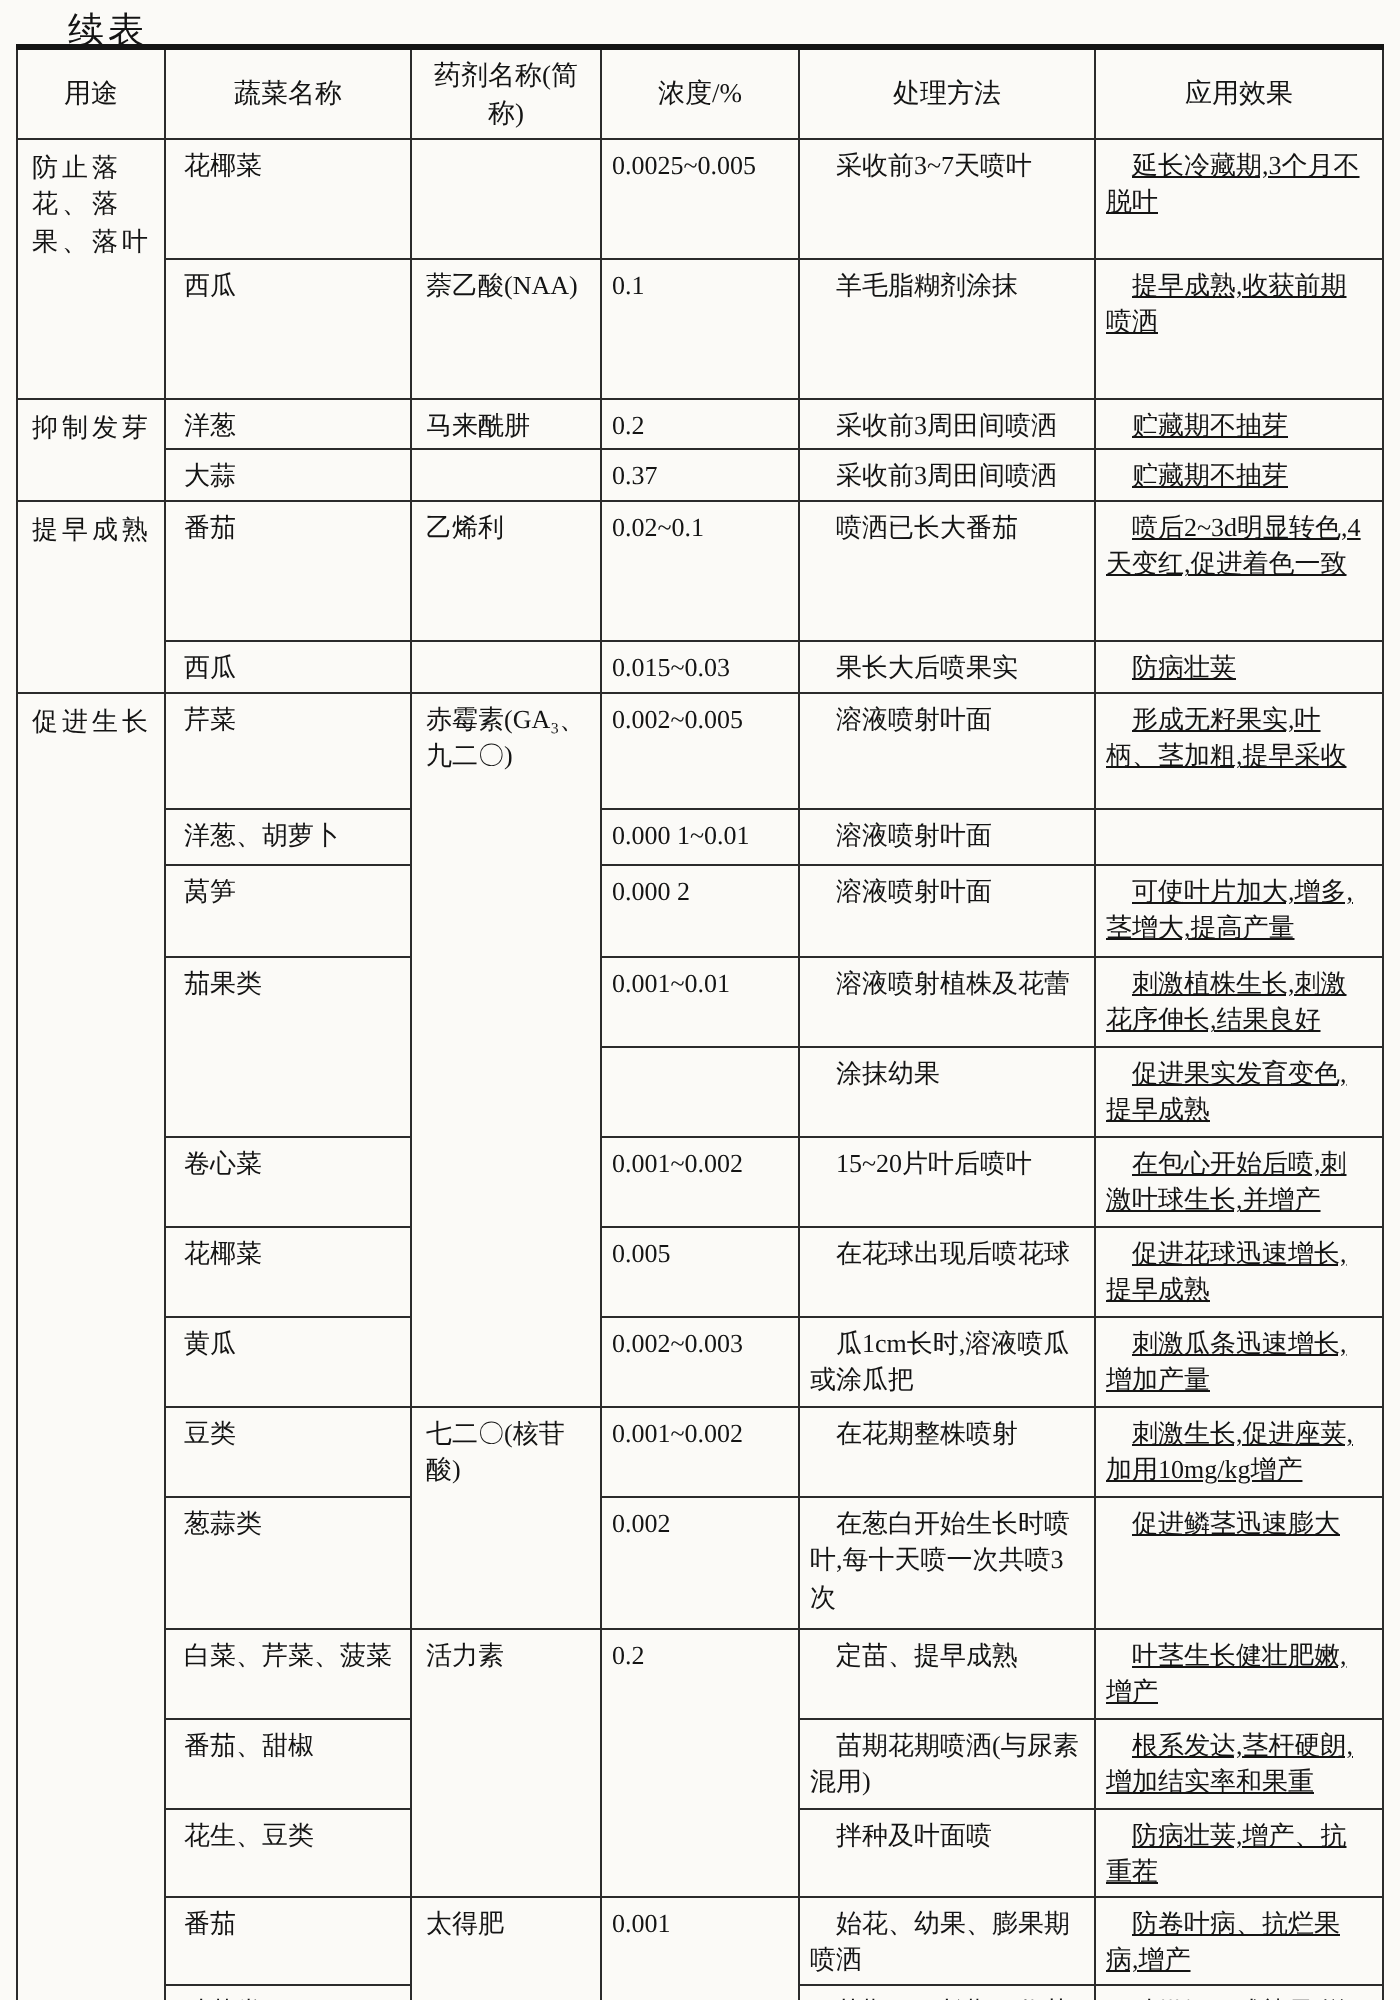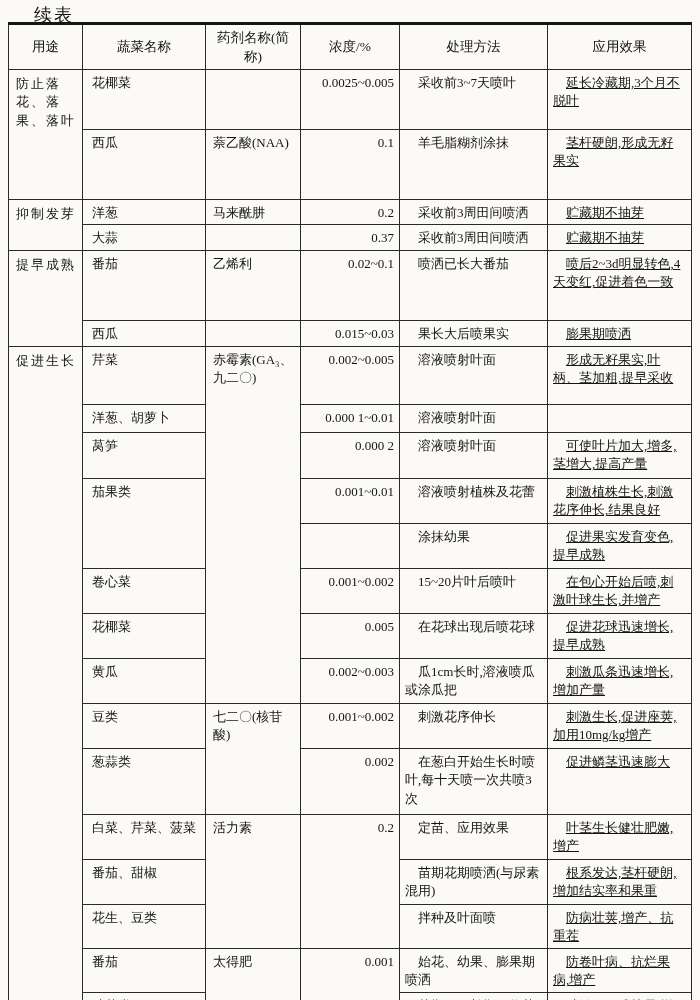--- a/index.html
+++ b/index.html
@@ -50,21 +50,21 @@
     font-size:13.5px;
     padding:2px 8px;
   }
   td.use{
     padding:5px 4px 2px 7px;
     letter-spacing:2px;
     margin-top:40px;
   }
   td.veg{padding-left:9px;padding-top:4px;}
   td.drug{padding-top:4px;padding-left:7px;}
-  td.conc{text-align:right;padding-top:4px;}
+  td.conc{text-align:left;padding-top:4px;}
   td.method{text-indent:1em;padding-top:4px;}
   td.effect{text-indent:1em;padding-top:4px;text-decoration:underline;}
   tr.h23{height:23px;} tr.h24{height:24px;} tr.h25{height:25px;}
   tr.h26{height:26px;} tr.h28{height:28px;}
   tr.h45{height:45px;} tr.h46{height:46px;}
   tr.h58{height:58px;} tr.h60{height:60px;}
   tr.h66{height:66px;} tr.h70{height:70px;}
 </style>
 </head>
 <body>
@@ -97,21 +97,21 @@
       <td class="drug"></td>
       <td class="conc">0.0025~0.005</td>
       <td class="method">采收前3~7天喷叶</td>
       <td class="effect">延长冷藏期,3个月不脱叶</td>
     </tr>
     <tr class="h70">
       <td class="veg">西瓜</td>
       <td class="drug">萘乙酸(NAA)</td>
       <td class="conc">0.1</td>
       <td class="method">羊毛脂糊剂涂抹</td>
-      <td class="effect">茎杆硬朗,形成无籽果实</td>
+      <td class="effect">提早成熟,收获前期喷洒</td>
     </tr>
     <tr class="h25">
       <td class="use" rowspan="2">抑制发芽</td>
       <td class="veg">洋葱</td>
       <td class="drug">马来酰肼</td>
       <td class="conc">0.2</td>
       <td class="method">采收前3周田间喷洒</td>
       <td class="effect">贮藏期不抽芽</td>
     </tr>
     <tr class="h25">
@@ -127,21 +127,21 @@
       <td class="drug">乙烯利</td>
       <td class="conc">0.02~0.1</td>
       <td class="method">喷洒已长大番茄</td>
       <td class="effect">喷后2~3d明显转色,4天变红,促进着色一致</td>
     </tr>
     <tr class="h26">
       <td class="veg">西瓜</td>
       <td class="drug"></td>
       <td class="conc">0.015~0.03</td>
       <td class="method">果长大后喷果实</td>
-      <td class="effect">膨果期喷洒</td>
+      <td class="effect">防病壮荚</td>
     </tr>
     <tr class="h58">
       <td class="use" rowspan="16">促进生长</td>
       <td class="veg">芹菜</td>
       <td class="drug" rowspan="8">赤霉素(GA₃、九二〇)</td>
       <td class="conc">0.002~0.005</td>
       <td class="method">溶液喷射叶面</td>
       <td class="effect">形成无籽果实,叶柄、茎加粗,提早采收</td>
     </tr>
     <tr class="h28">
@@ -182,34 +182,34 @@
     <tr class="h45">
       <td class="veg">黄瓜</td>
       <td class="conc">0.002~0.003</td>
       <td class="method">瓜1cm长时,溶液喷瓜或涂瓜把</td>
       <td class="effect">刺激瓜条迅速增长,增加产量</td>
     </tr>
     <tr class="h45">
       <td class="veg">豆类</td>
       <td class="drug" rowspan="2">七二〇(核苷酸)</td>
       <td class="conc">0.001~0.002</td>
-      <td class="method">刺激花序伸长</td>
+      <td class="method">在花期整株喷射</td>
       <td class="effect">刺激生长,促进座荚,加用10mg/kg增产</td>
     </tr>
     <tr class="h66">
       <td class="veg">葱蒜类</td>
       <td class="conc">0.002</td>
       <td class="method">在葱白开始生长时喷叶,每十天喷一次共喷3次</td>
       <td class="effect">促进鳞茎迅速膨大</td>
     </tr>
     <tr class="h45">
       <td class="veg">白菜、芹菜、菠菜</td>
       <td class="drug" rowspan="3">活力素</td>
       <td class="conc" rowspan="3">0.2</td>
-      <td class="method">定苗、应用效果</td>
+      <td class="method">定苗、提早成熟</td>
       <td class="effect">叶茎生长健壮肥嫩,增产</td>
     </tr>
     <tr class="h45">
       <td class="veg">番茄、甜椒</td>
       <td class="method">苗期花期喷洒(与尿素混用)</td>
       <td class="effect">根系发达,茎杆硬朗,增加结实率和果重</td>
     </tr>
     <tr class="h23">
       <td class="veg">花生、豆类</td>
       <td class="method">拌种及叶面喷</td>

